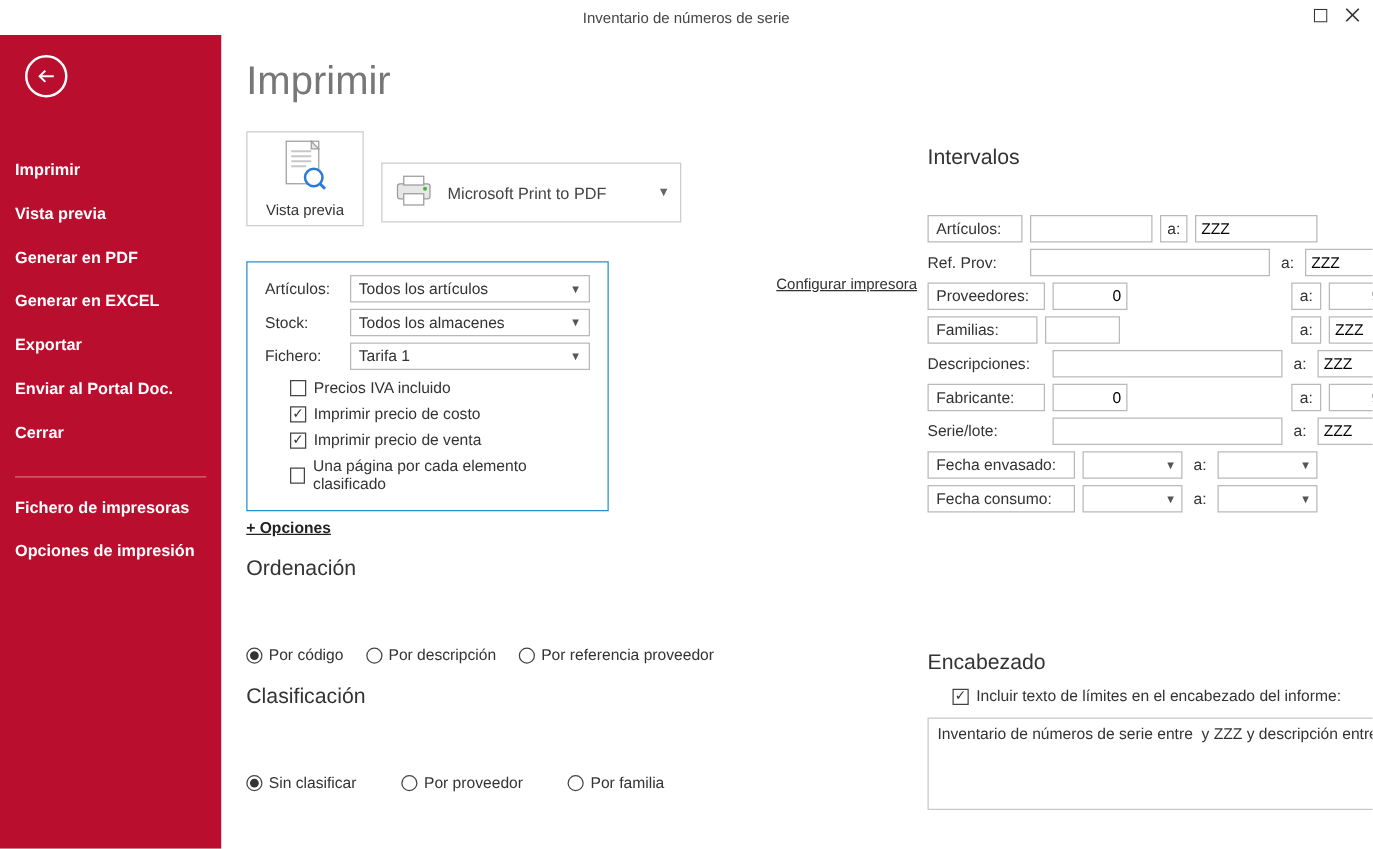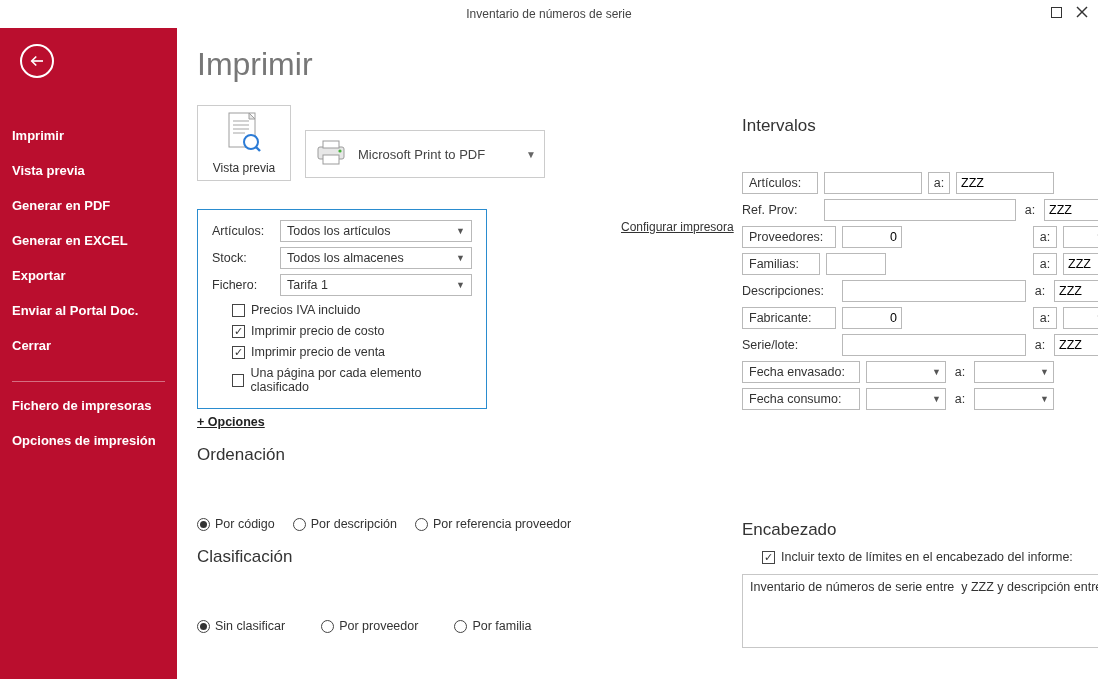--- a/index.html
+++ b/index.html
@@ -222,21 +222,21 @@
       <div class="irow">
         <span class="ilabel boxed" style="width:94px">Proveedores:</span>
         <input class="tx" style="width: 60px; text-align: right;" value="0">
         <span style="flex:1"></span>
         <span class="ilabel boxed" style="width:24px;justify-content:center">a:</span>
         <input class="tx" style="width: 74px; text-align: right;" value="99999">
         <span style="width:114px"></span>
       </div>
 
       <div class="irow">
-        <span class="ilabel boxed" style="width:78px">Familias:</span>
+        <span class="ilabel boxed" style="width:88px">Familias:</span>
         <input class="tx" style="width: 60px;" value="">
         <span style="flex:1"></span>
         <span class="ilabel boxed" style="width:24px;justify-content:center">a:</span>
         <input class="tx" style="width: 74px;" value="ZZZ">
         <span style="width:114px"></span>
       </div>
 
       <div class="irow">
         <span class="ilabel" style="width:94px">Descripciones:</span>
         <input class="tx" style="width: 184px;" value="">

